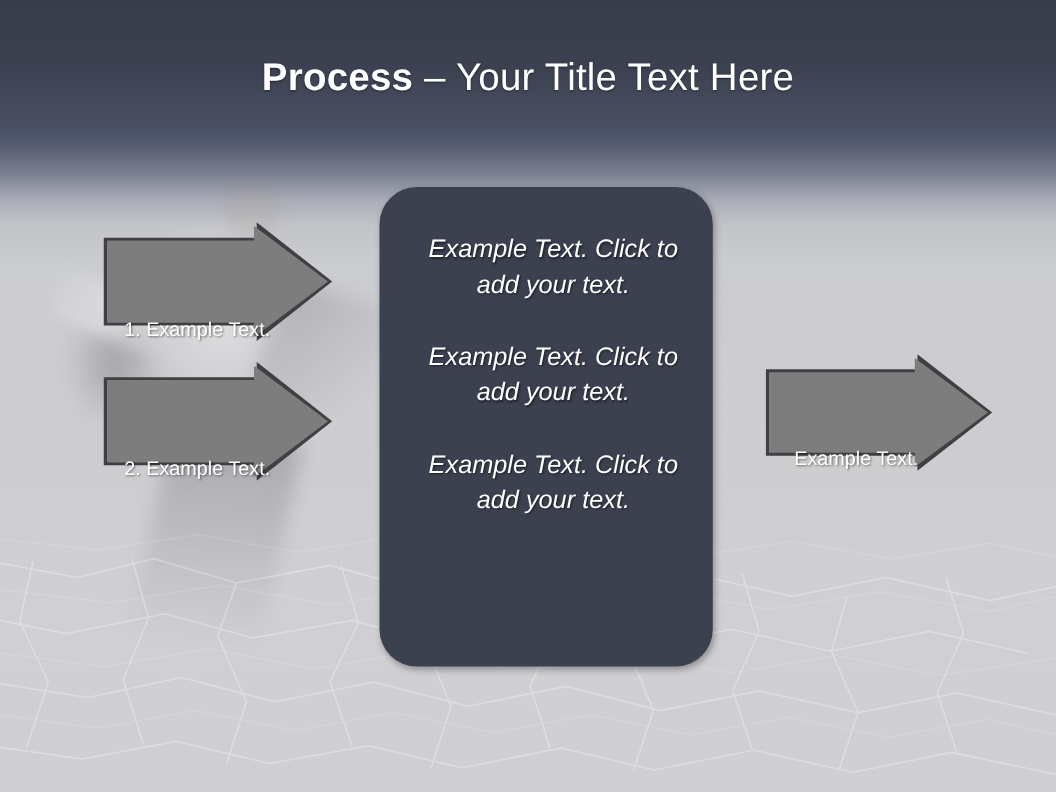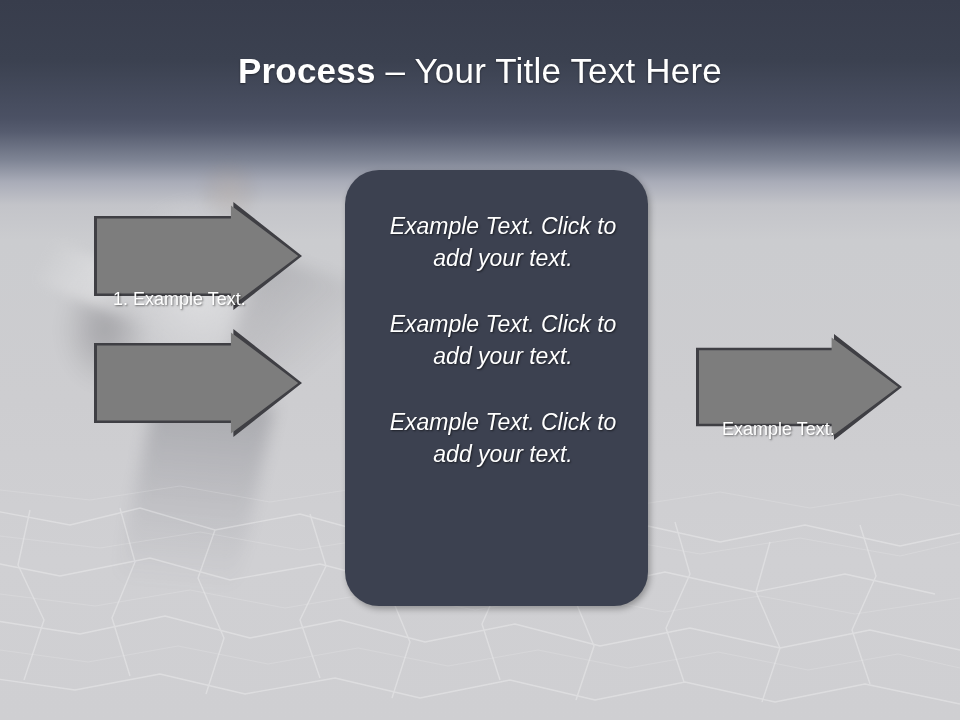--- a/index.html
+++ b/index.html
@@ -194,21 +194,21 @@
     color: #ffffff;
     font-size: 18px;
     text-shadow: 1px 1px 2px rgba(0,0,0,.5);
     white-space: nowrap;
   }
 
   
   #arrow-1 { left: 94px;  top: 202px; width: 208px; height: 108px; }
   #arrow-2 { left: 94px;  top: 329px; width: 208px; height: 108px; }
   #arrow-3 { left: 94px;  top: 456px; width: 208px; height: 108px; }
-  #arrow-out { left: 696px; top: 334px; width: 206px; height: 106px; }
+  #arrow-out { left: 696px; top: 322px; width: 206px; height: 106px; }
   #arrow-out .label { padding-right: 20%; }
 </style>
 </head>
 <body>
 
 <div id="slide">
 
   <div class="bg-gradient"></div>
 
   <div class="bg-figure">
@@ -259,20 +259,21 @@
 
   <div class="arrow" id="arrow-1">
     <div class="shape-border"></div>
     <div class="shape-fill"></div>
     <div class="label">1. Example Text.</div>
   </div>
 
   <div class="arrow" id="arrow-2">
     <div class="shape-border"></div>
     <div class="shape-fill"></div>
+    <div class="label">2. Example Text.</div>
   </div>
 
 
   <div class="arrow" id="arrow-out">
     <div class="shape-border"></div>
     <div class="shape-fill"></div>
     <div class="label">Example Text.</div>
   </div>
 
 </div>

